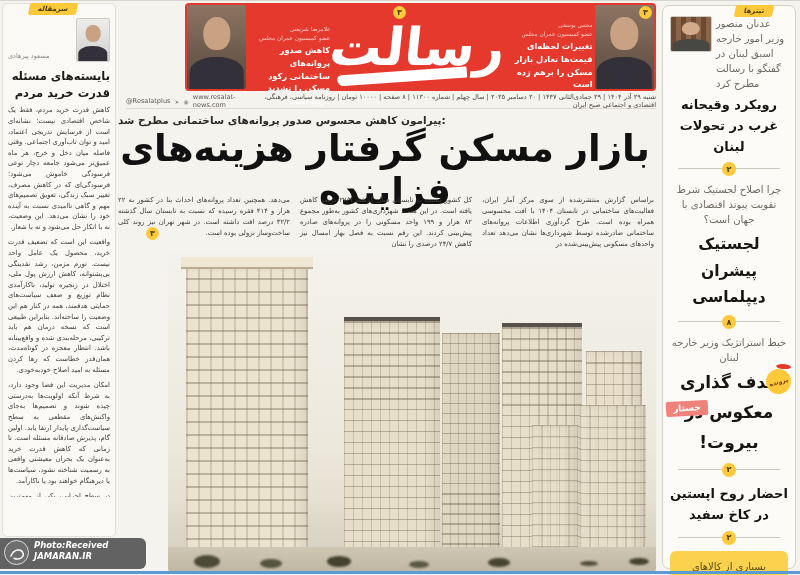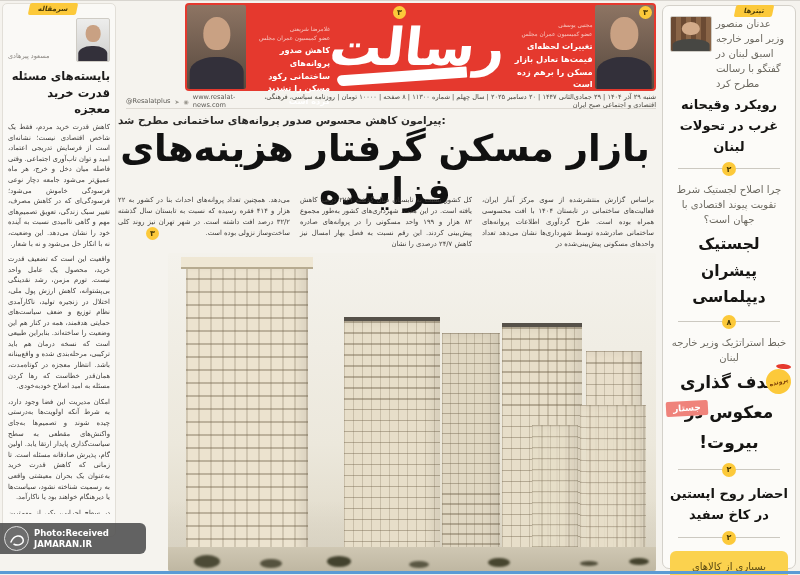--- a/index.html
+++ b/index.html
@@ -12,21 +12,21 @@
   .edit-head{display:flex;direction:rtl;gap:4px;align-items:flex-end;margin-top:8px;}
   .portrait{position:relative;overflow:hidden;border:1px solid #cfccc5;border-radius:2px;}
   .portrait::before{content:"";position:absolute;top:14%;left:50%;transform:translateX(-50%);width:46%;height:40%;background:#c9a183;border-radius:48% 48% 44% 44%;}
   .portrait::after{content:"";position:absolute;bottom:-2px;left:50%;transform:translateX(-50%);width:92%;height:40%;background:#33303a;border-radius:45% 45% 0 0;}
   .p-edit{background:linear-gradient(#ededec,#cfcfcd);width:34px;height:44px;}
   .edit-author{flex:1;font-size:6.5px;color:#8a8680;text-align:left;padding-bottom:2px;}
   .edit-title{font-size:11.5px;font-weight:900;color:#1c1b1a;text-align:right;line-height:1.45;margin:6px 0 4px;}
   .edit-body p{font-size:6.8px;line-height:1.56;color:#3c3a37;text-align:justify;margin:0 0 5px;}
   .edit-body{height:392px;overflow:hidden;}
   
-  .watermark{position:absolute;left:0;top:522px;width:146px;height:31px;background:rgba(82,82,82,.9);border-radius:0 6px 6px 0;display:flex;align-items:center;gap:5px;padding:2px 4px;z-index:9;direction:ltr;}
+  .watermark{position:absolute;left:0;top:537px;width:146px;height:31px;background:rgba(82,82,82,.9);border-radius:0 6px 6px 0;display:flex;gap:5px;padding:2px 4px;z-index:9;direction:ltr;font-style:italic;}
   .wm-logo{width:25px;height:25px;border-radius:50%;background:#6e6e6e;border:1.5px solid #dcdcdc;display:flex;align-items:center;justify-content:center;flex:none;}
   .wm-text{color:#fff;font-size:8.5px;font-weight:bold;line-height:1.25;}
   
   .main{position:absolute;left:118px;top:0;width:540px;height:575px;}
   .banner{position:absolute;left:67px;right:2px;top:2px;height:88px;background:#e5392e;border-radius:4px;display:flex;direction:ltr;overflow:visible;}
   .p-red{width:64px;height:84px;margin:2px;background:linear-gradient(#8d7463,#57493e);border:none;}
   .banner-text{direction:rtl;text-align:right;padding-top:22px;}
   .bt-left{width:88px;}
   .bt-right{width:94px;padding-top:18px;}
   .bn-name,.bn-role{font-size:5.8px;color:#f6c7c1;line-height:1.5;}
@@ -102,21 +102,21 @@
 <body>
 
 <div id="page">
 
   <div class="col-left">
     <span class="tag-yellow">سرمقاله</span>
     <div class="edit-head">
       <div class="portrait p-edit"></div>
       <div class="edit-author">مسعود پیرهادی</div>
     </div>
-    <div class="edit-title">بایسته‌های مسئله قدرت خرید معجزه</div>
+    <div class="edit-title">بایسته‌های مسئله قدرت خرید مردم</div>
     <div class="edit-body">
       <p>کاهش قدرت خرید مردم، فقط یک شاخص اقتصادی نیست؛ نشانه‌ای است از فرسایش تدریجی اعتماد، امید و توان تاب‌آوری اجتماعی. وقتی فاصله میان دخل و خرج، هر ماه عمیق‌تر می‌شود جامعه دچار نوعی فرسودگی خاموش می‌شود؛ فرسودگی‌ای که در کاهش مصرف، تغییر سبک زندگی، تعویق تصمیم‌های مهم و گاهی ناامیدی نسبت به آینده خود را نشان می‌دهد. این وضعیت، نه با انکار حل می‌شود و نه با شعار.</p>
       <p>واقعیت این است که تضعیف قدرت خرید، محصول یک عامل واحد نیست. تورم مزمن، رشد نقدینگی بی‌پشتوانه، کاهش ارزش پول ملی، اختلال در زنجیره تولید، ناکارآمدی نظام توزیع و ضعف سیاست‌های حمایتی هدفمند، همه در کنار هم این وضعیت را ساخته‌اند. بنابراین طبیعی است که نسخه درمان هم باید ترکیبی، مرحله‌بندی شده و واقع‌بینانه باشد. انتظار معجزه در کوتاه‌مدت، همان‌قدر خطاست که رها کردن مسئله به امید اصلاح خودبه‌خودی.</p>
       <p>امکان مدیریت این فضا وجود دارد، به شرط آنکه اولویت‌ها به‌درستی چیده شوند و تصمیم‌ها به‌جای واکنش‌های مقطعی به سطح سیاست‌گذاری پایدار ارتقا یابد. اولین گام، پذیرش صادقانه مسئله است. تا زمانی که کاهش قدرت خرید به‌عنوان یک بحران معیشتی واقعی به رسمیت شناخته نشود، سیاست‌ها یا دیرهنگام خواهند بود یا ناکارآمد.</p>
       <p>در سطح اجرایی، یکی از مهم‌ترین اقدامات، مهار تورم از مسیر کنترل نقدینگی و انضباط مالی دولت است. تا وقتی دولت خود بزرگ‌ترین عامل کسری بودجه و خلق پول غیرمولد باشد، هرگونه حمایت معیشتی، خیلی زود در آتش تورم می‌سوزد. اصلاح ساختار بودجه، کاهش هزینه‌های غیرضرور، شفاف‌سازی پرداخت‌ها و بستن منافذ رانت، نه شعار بلکه ضرورت فوری است.</p>
 
     </div>
   </div>
 
   <div class="watermark">

